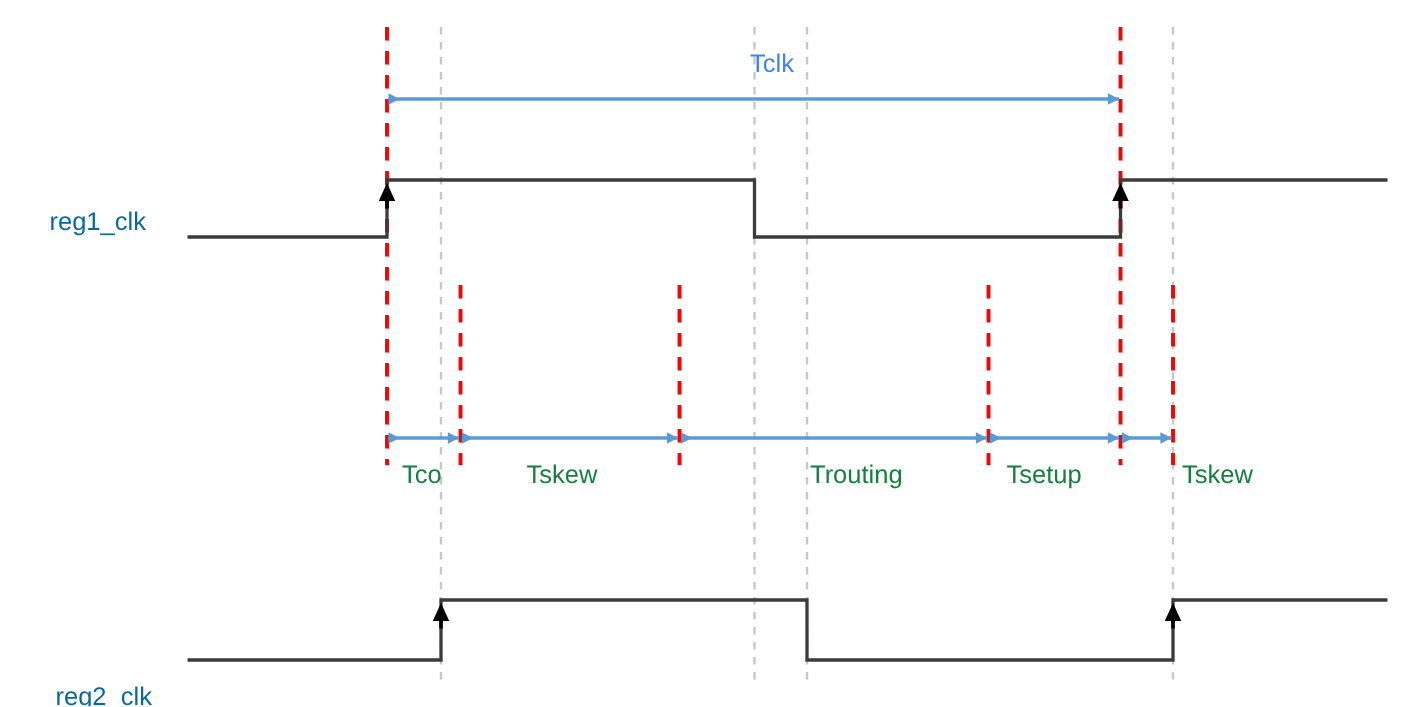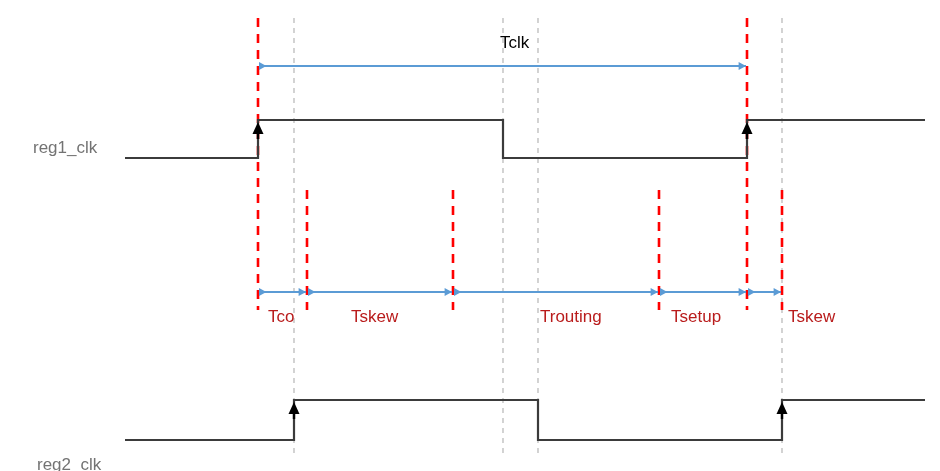--- a/index.html
+++ b/index.html
@@ -19,36 +19,36 @@
     position: absolute;
     left: 0;
     top: 0;
     width: 940px;
     height: 471px;
   }
   .sig-label {
     position: absolute;
     font-family: "Liberation Sans", sans-serif;
     font-size: 17px;
-    color: #737373;
+    color: #0369a1;
     white-space: nowrap;
   }
   .interval-label {
     position: absolute;
     font-family: "Liberation Sans", sans-serif;
     font-size: 17px;
-    color: #b91c1c;
+    color: #15803d;
     white-space: nowrap;
     text-align: left;
   }
   .period-label {
     position: absolute;
     font-family: "Liberation Sans", sans-serif;
     font-size: 17px;
-    color: #000000;
+    color: #3b82f6;
     white-space: nowrap;
   }
 </style>
 </head>
 <body>
 
 <div id="root">
 
   <svg id="diagram-svg" viewBox="0 0 940 471">
     <defs>

